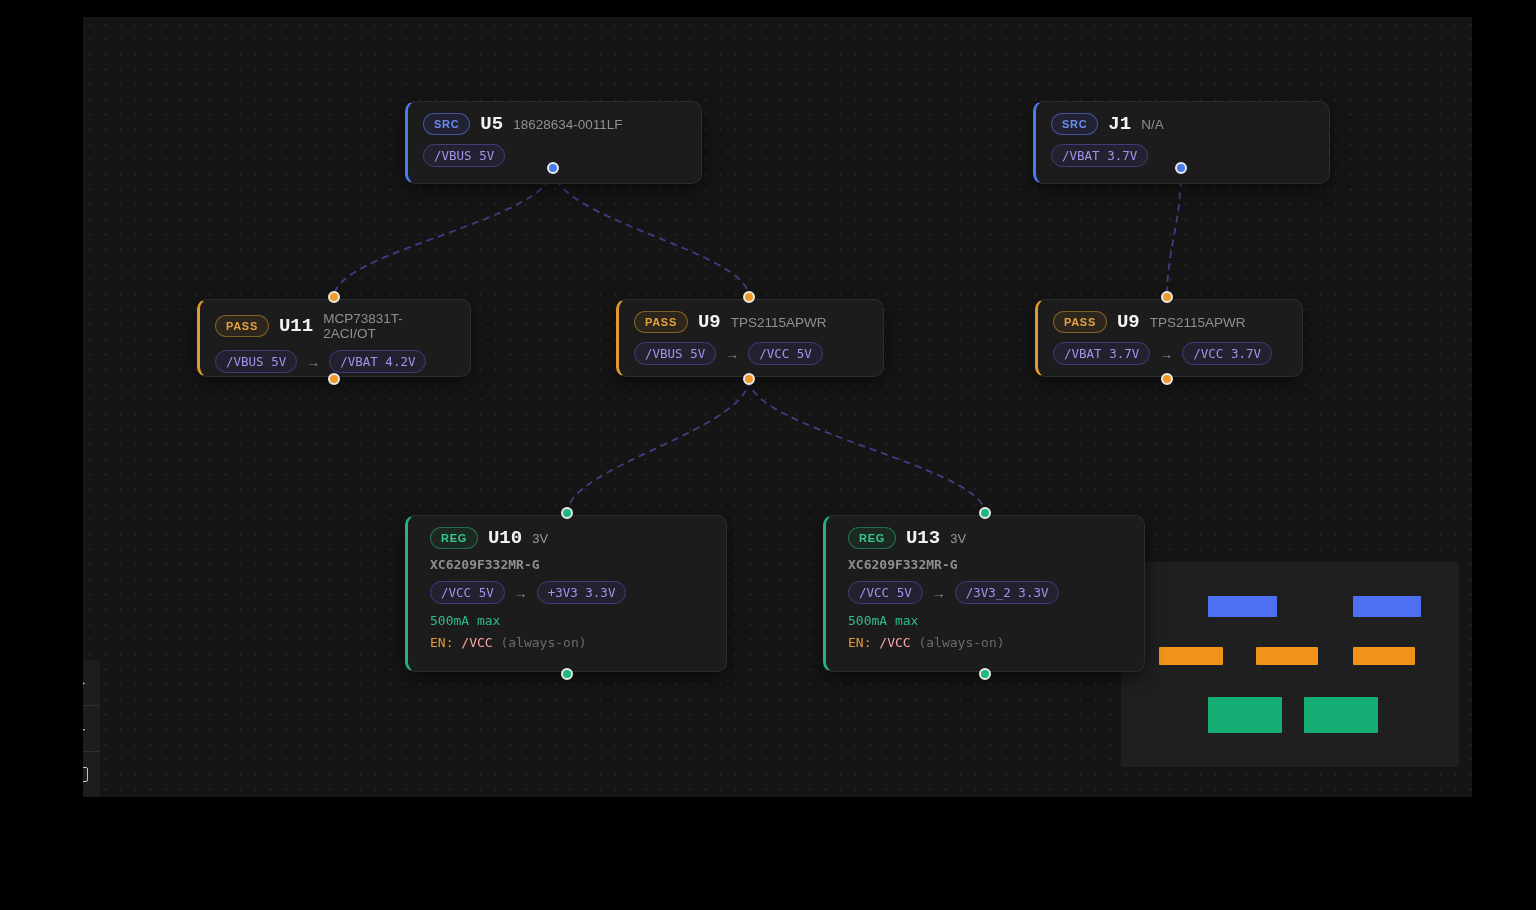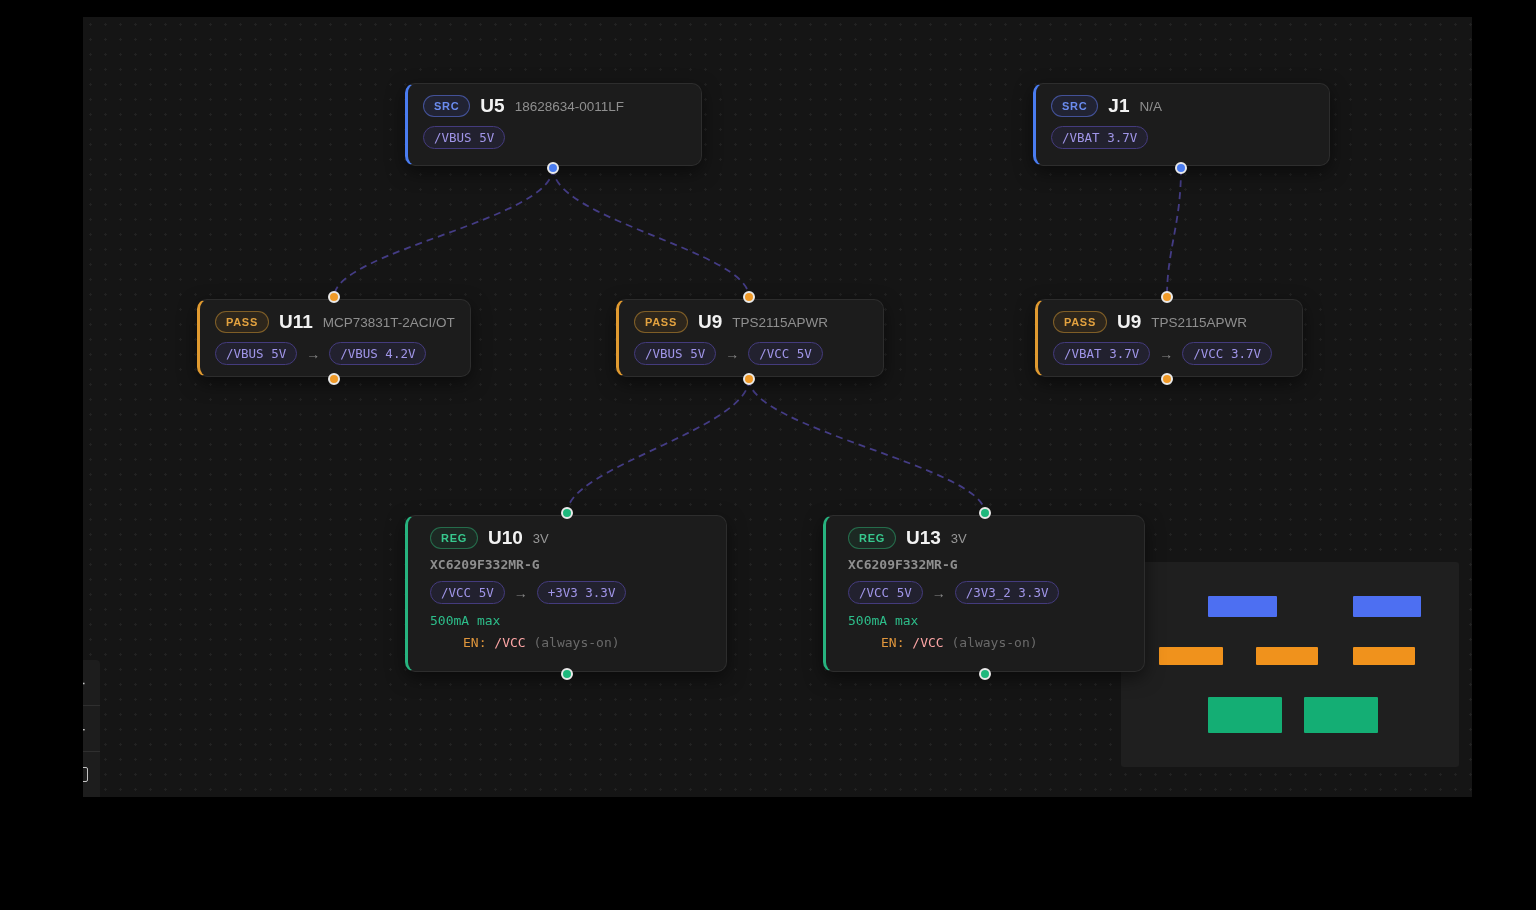--- a/index.html
+++ b/index.html
@@ -6,44 +6,44 @@
   .stage{position:relative;width:1536px;height:910px;background:#000;overflow:hidden;
          font-family:"Liberation Sans",sans-serif;}
   .canvas{position:absolute;left:83px;top:17px;width:1389px;height:780px;background:#151515;
           background-image:radial-gradient(circle,#222 1px,transparent 1.3px);
           background-size:15px 15px;overflow:hidden;}
   .edges{position:absolute;left:0;top:0;pointer-events:none;}
   .edges path{fill:none;stroke:#443c85;stroke-width:1.8;stroke-dasharray:7 5;}
 
   .card{position:absolute;box-sizing:border-box;background:#1c1c1c;border:1px solid #2d2d2d;
         border-radius:10px;padding:11px 15px;box-shadow:0 6px 18px rgba(0,0,0,.5);}
-  .card.src{border-left:3px solid #4a7cf0;}
+  .card.src{border-left:3px solid #4a7cf0;margin-top:18px;}
   .card.pass{border-left:3px solid #e09a30;}
   .card.reg{border-left:3px solid #27b37f;padding-left:22px;}
 
   .trow{display:flex;align-items:center;gap:10px;}
   .badge{font-size:11px;font-weight:bold;letter-spacing:.7px;padding:3px 10px;border-radius:11px;
          border:1px solid;line-height:14px;}
   .badge.src{color:#6b8cef;border-color:rgba(95,120,235,.55);background:rgba(70,90,220,.12);}
   .badge.pass{color:#e3a23f;border-color:rgba(195,140,50,.55);background:rgba(170,115,35,.12);}
   .badge.reg{color:#37c98e;border-color:rgba(45,175,115,.5);background:rgba(30,140,90,.12);}
-  .refdes{font-family:Liberation Sans, sans-serif;font-weight:bold;font-size:19px;color:#f2f2f2;}
+  .refdes{font-family:Liberation Mono, monospace;font-weight:bold;font-size:19px;color:#f2f2f2;}
   .part{font-size:13.5px;color:#8f8f8f;}
   .suffix{font-size:13px;color:#979797;}
 
   .pillrow{display:flex;align-items:center;gap:9px;margin-top:9px;text-align:right;}
   .pill{font-family:"DejaVu Sans Mono",monospace;font-size:12.5px;color:#a095e8;
         border:1px solid #443b7d;background:rgba(70,60,150,.16);padding:3px 10px;border-radius:12px;
         line-height:15px;white-space:nowrap;}
   .arrow{color:#8a8a8a;font-size:14px;}
 
   .partline{font-family:"DejaVu Sans Mono",monospace;font-size:13px;color:#8f8f8f;margin-top:8px;font-weight:bold;}
   .current{font-family:"DejaVu Sans Mono",monospace;font-size:13px;color:#2dbd8a;margin-top:9px;}
   .enline{font-family:"DejaVu Sans Mono",monospace;font-size:13px;margin-top:7px;}
-  .en-label{color:#e0963c;margin-left:33px;}
+  .en-label{color:#e0963c;}
   .en-net{color:#fca5a5;}
   .en-note{color:#6a6a6a;}
 
   .port{position:absolute;width:12px;height:12px;border-radius:50%;border:2px solid #e9e9e9;
         box-sizing:border-box;z-index:5;}
   .port.src{background:#4a7cf0;}
   .port.pass{background:#f09a28;}
   .port.reg{background:#1eb87c;}
 
   .minimap{position:absolute;left:1038px;top:545px;width:338px;height:205px;background:#1f1f1f;
@@ -108,21 +108,21 @@
 
     <div class="card pass" style="left:114px;top:282px;width:274px;height:78px">
       <div class="trow">
         <span class="badge pass">PASS</span>
         <span class="refdes">U11</span>
         <span class="part">MCP73831T-2ACI/OT</span>
       </div>
       <div class="pillrow">
         <span class="pill">/VBUS 5V</span>
         <span class="arrow">→</span>
-        <span class="pill">/VBUS 4.2V</span>
+        <span class="pill">/VBAT 4.2V</span>
       </div>
     </div>
 
     <div class="card pass" style="left:533px;top:282px;width:268px;height:78px">
       <div class="trow">
         <span class="badge pass">PASS</span>
         <span class="refdes">U9</span>
         <span class="part">TPS2115APWR</span>
       </div>
       <div class="pillrow">

